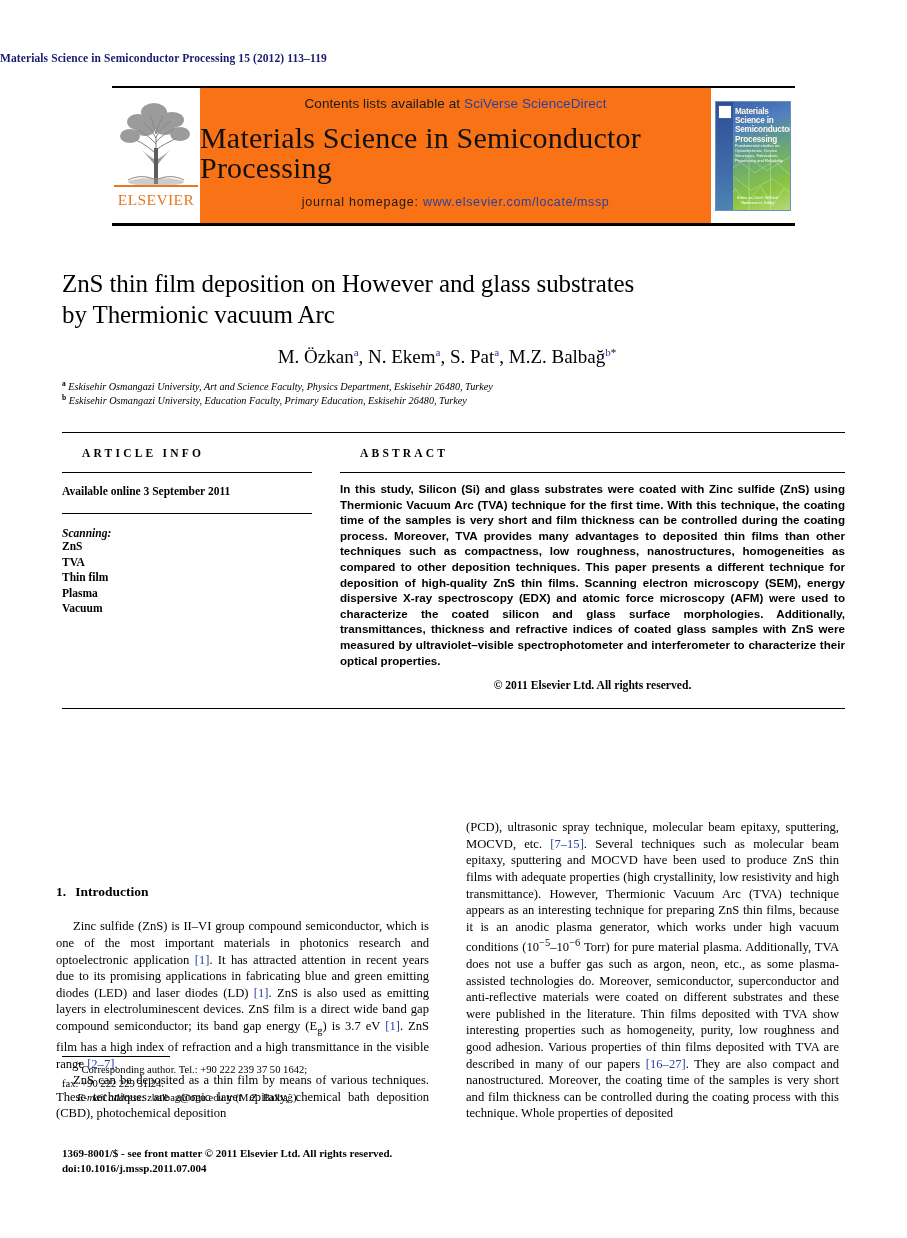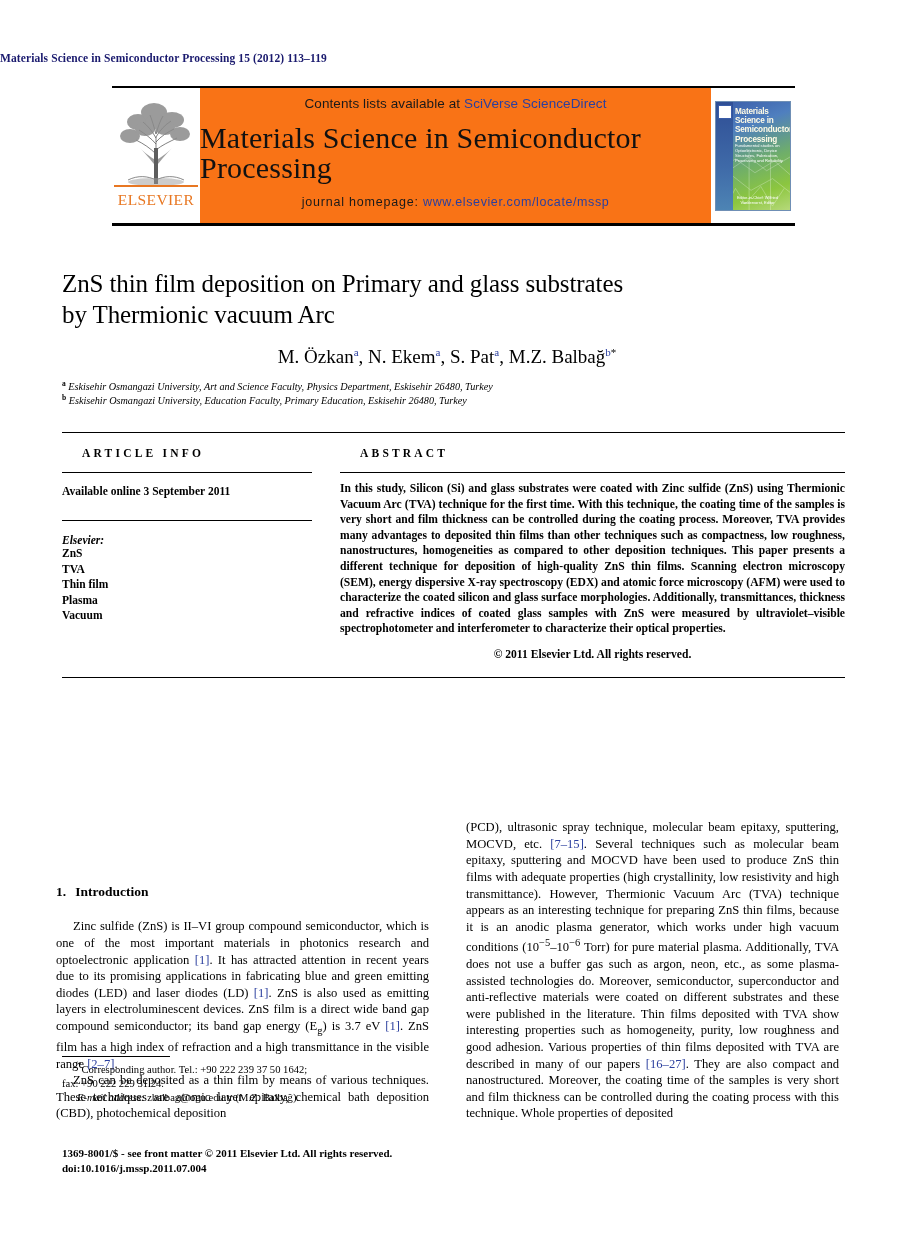--- a/index.html
+++ b/index.html
@@ -258,21 +258,21 @@
   .rule-thin {
     height: 1px;
     background: #000;
     margin-bottom: 8px;
   }
   .avail-online {
     font-family: "Liberation Serif", serif;
     font-weight: bold;
     font-size: 11.5px;
     color: #000;
-    padding-bottom: 23px;
+    padding-bottom: 16px;
     border-bottom: 1px solid #000;
     display: inline-block;
     width: 100%;
     box-sizing: border-box;
   }
   .kw-head {
     margin-top: 13px;
     font-family: "Liberation Serif", serif;
     font-weight: bold;
     font-style: italic;
@@ -283,21 +283,21 @@
     padding: 0;
     list-style: none;
   }
   .kw-list li {
     font-family: "Liberation Serif", serif;
     font-weight: bold;
     font-size: 11.5px;
     line-height: 15.5px;
   }
   .abstract-text {
-    font-family: Liberation Serif, serif;
+    font-family: Liberation Sans, sans-serif;
     font-weight: bold;
     font-size: 11.6px;
     line-height: 15.6px;
     text-align: justify;
     color: #000;
   }
   .copyright {
     margin-top: 11px;
     text-align: center;
     font-family: "Liberation Serif", serif;
@@ -445,41 +445,41 @@
       <div class="cov-badge"></div>
       <div class="cov-title">Materials Science in Semiconductor Processing</div>
       <div class="cov-sub">Fundamental studies on Optoelectronic, Device Structures, Fabrication, Processing and Reliability</div>
       <div class="cov-foot">Editor-in-Chief: Wilfried Vandervorst, Editor</div>
     </div>
   </div>
 </div>
 
 <div class="title-block">
   <h1 class="paper-title">
-    <span>ZnS thin film deposition on Primary and glass substrates</span><br>
+    <span>ZnS thin film deposition on However and glass substrates</span><br>
     <span>by Thermionic vacuum Arc</span>
   </h1>
 
   <div class="authors">
     <span><span>M. Özkan</span><sup>a</sup></span><span>, </span><span><span>N. Ekem</span><sup>a</sup></span><span>, </span><span><span>S. Pat</span><sup>a</sup></span><span>, </span><span><span>M.Z. Balbağ</span><sup>b</sup><sup class="star">*</sup></span>
   </div>
 
   <div class="affiliations">
     <div><sup>a</sup> <span>Eskisehir Osmangazi University, Art and Science Faculty, Physics Department, Eskisehir 26480, Turkey</span></div>
     <div><sup>b</sup> <span>Eskisehir Osmangazi University, Education Faculty, Primary Education, Eskisehir 26480, Turkey</span></div>
   </div>
 </div>
 
 <div class="info-abstract">
 
   <div class="col-info">
     <div class="sec-head">ARTICLE INFO</div>
     <div class="rule-thin"></div>
     <div class="avail-online">Available online 3 September 2011</div>
-    <div class="kw-head">Elsevier:</div>
+    <div class="kw-head">Scanning:</div>
     <ul class="kw-list">
       <li>ZnS</li>
       <li>TVA</li>
       <li>Thin film</li>
       <li>Plasma</li>
       <li>Vacuum</li>
     </ul>
   </div>
 
   <div class="col-abstract">

